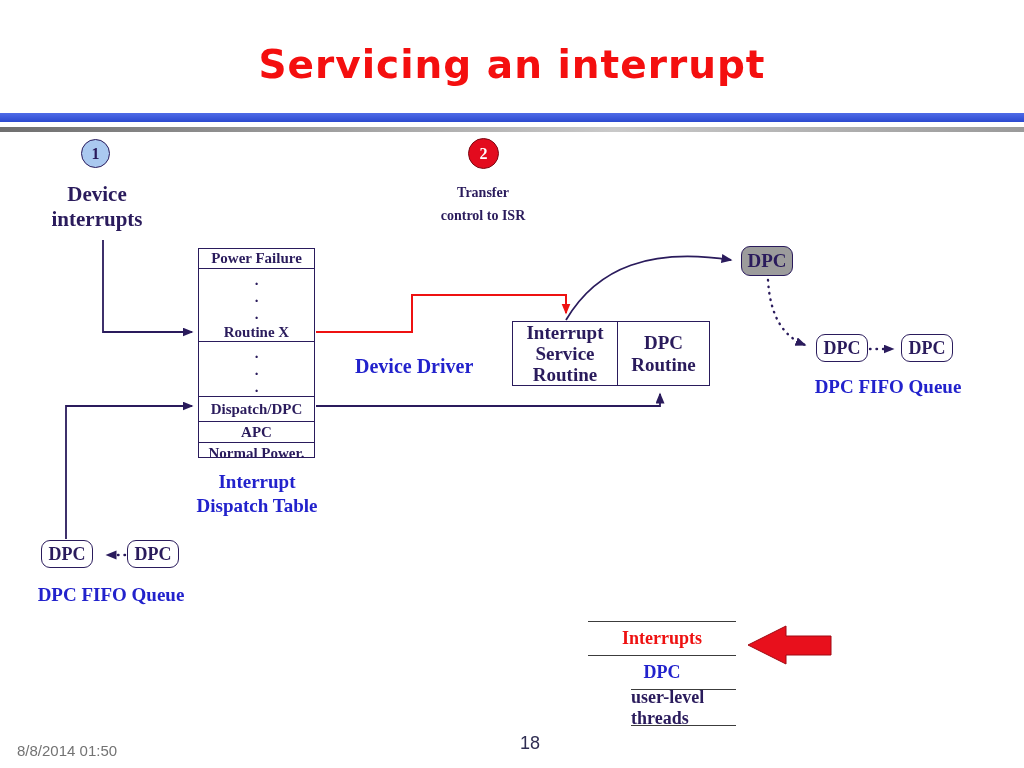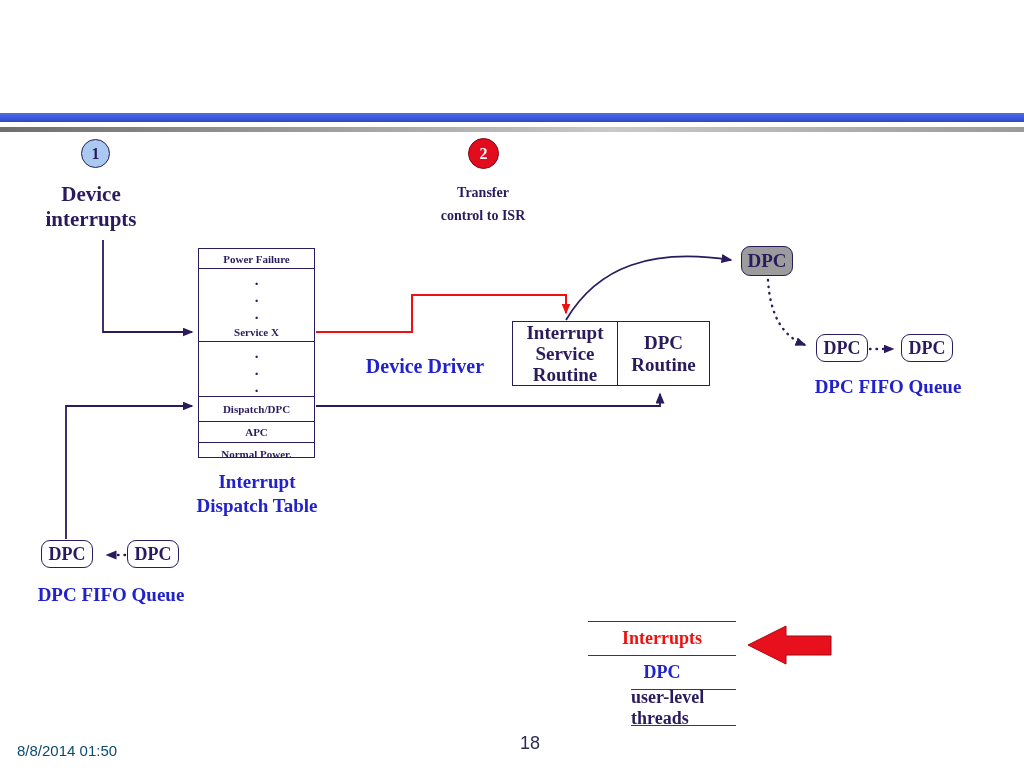--- a/index.html
+++ b/index.html
@@ -27,40 +27,40 @@
 
   
   .badge{border-radius:50%; display:flex; align-items:center; justify-content:center;
     font-weight:bold; font-size:16px;}
   .badge1{left:81px; top:139px; width:27px; height:27px;
     background:#aac9f0; border:1.6px solid #2a1b5c; color:#2a1b5c;}
   .badge2{left:468px; top:138px; width:29px; height:29px;
     background:#e30b1e; border:1.6px solid #7a0a14; color:#ffffff;}
 
   .step-label{font-weight:bold; text-align:center; color:#2a1b5c;}
-  .step1-label{left:16px; top:182px; width:150px; font-size:21px; line-height:25px;}
+  .step1-label{left:22px; top:182px; width:150px; font-size:21px; line-height:25px;}
   .step2-label{left:395px; top:181px; width:176px; font-size:14px; line-height:23px;}
 
   
   .idt{left:198px; top:248px; width:117px; height:210px;
     border:1.6px solid #2a1b5c; box-sizing:border-box; background:#ffffff; z-index:2;}
   .idt-row{box-sizing:border-box; display:flex; align-items:center; justify-content:center;
-    font-weight:bold; font-size:11px; color:#2a1b5c; width:100%;}
+    font-weight:bold; font-size:15px; color:#2a1b5c; width:100%;}
   .r-pf{height:20px; border-bottom:1.4px solid #2a1b5c;}
   .r-dots{height:54px; font-size:15px; line-height:17px; text-align:center; padding-top:3px;
     align-items:flex-start;}
   .r-dx{height:19px; border-bottom:1.4px solid #2a1b5c;}
   .r-dots2{height:54px;}
   .r-dd{height:26px; border-top:1.4px solid #2a1b5c; border-bottom:1.4px solid #2a1b5c;}
   .r-apc{height:21px; border-bottom:1.4px solid #2a1b5c;}
   .r-ne{height:21px;}
   .idt-caption{left:172px; top:470px; width:170px; text-align:center;
     font-weight:bold; font-size:19px; line-height:24px;}
 
-  .device-driver{left:355px; top:355px; width:140px; text-align:center;
+  .device-driver{left:355px; top:355px; width:140px; text-align:left;
     font-weight:bold; font-size:20px;}
 
   
   .isr-box{left:512px; top:321px; width:198px; height:65px;
     border:1.6px solid #2a1b5c; box-sizing:border-box; display:flex; background:#ffffff; z-index:2;}
   .isr-cell{width:105px; box-sizing:border-box; display:flex; align-items:center; justify-content:center;
     font-weight:bold; font-size:19px; line-height:21px; color:#2a1b5c; text-align:center;}
   .dpcr-cell{width:93px; box-sizing:border-box; border-left:1.6px solid #2a1b5c;
     display:flex; align-items:center; justify-content:center;
     font-weight:bold; font-size:19px; line-height:22px; color:#2a1b5c; text-align:center;}
@@ -81,47 +81,48 @@
   
   .levels{left:588px; top:621px; width:148px; z-index:2;}
   .level-row{box-sizing:border-box; border-top:1.3px solid #3c3c3c; display:flex;
     align-items:center; justify-content:center; font-weight:bold; font-size:18px;}
   .lr1{height:34px;}
   .lr2{height:34px;}
   .lr3{height:37px; border-bottom:1.3px solid #3c3c3c;}
 
   
   .datetime{left:17px; top:742px; font-family:"Liberation Sans", sans-serif;
-    font-size:15px; color:#0c4a6e;}
+    font-size:15px; color:#737373;}
   .pagenum{left:488px; top:733px; width:52px; text-align:right;
     font-family:"Liberation Sans", sans-serif; font-size:18px; color:#2f2d52;}
 
   svg.overlay{position:absolute; left:0; top:0; z-index:1; pointer-events:none;}
 </style>
 </head>
 <body>
 
 <div id="slide">
 
+  <div class="abs title">Servicing an interrupt</div>
   <div class="abs bar-blue"></div>
   <div class="abs bar-gray"></div>
 
   <div class="abs badge badge1">1</div>
   <div class="abs badge badge2">2</div>
   <div class="abs step-label step1-label preline">Device
 interrupts</div>
   <div class="abs step-label step2-label preline">Transfer
 control to ISR</div>
 
   <div class="abs idt">
     <div class="idt-row r-pf">Power Failure</div>
     <div class="idt-row r-dots preline">.
 .
 .</div>
-    <div class="idt-row r-dx">Service X</div>
+    <div class="idt-row r-dx">Routine X</div>
     <div class="idt-row r-dots r-dots2 preline">.
 .
 .</div>
     <div class="idt-row r-dd">Dispatch/DPC</div>
     <div class="idt-row r-apc">APC</div>
     <div class="idt-row r-ne">Normal Power.</div>
   </div>
   <div class="abs idt-caption blue preline">Interrupt
 Dispatch Table</div>
 

